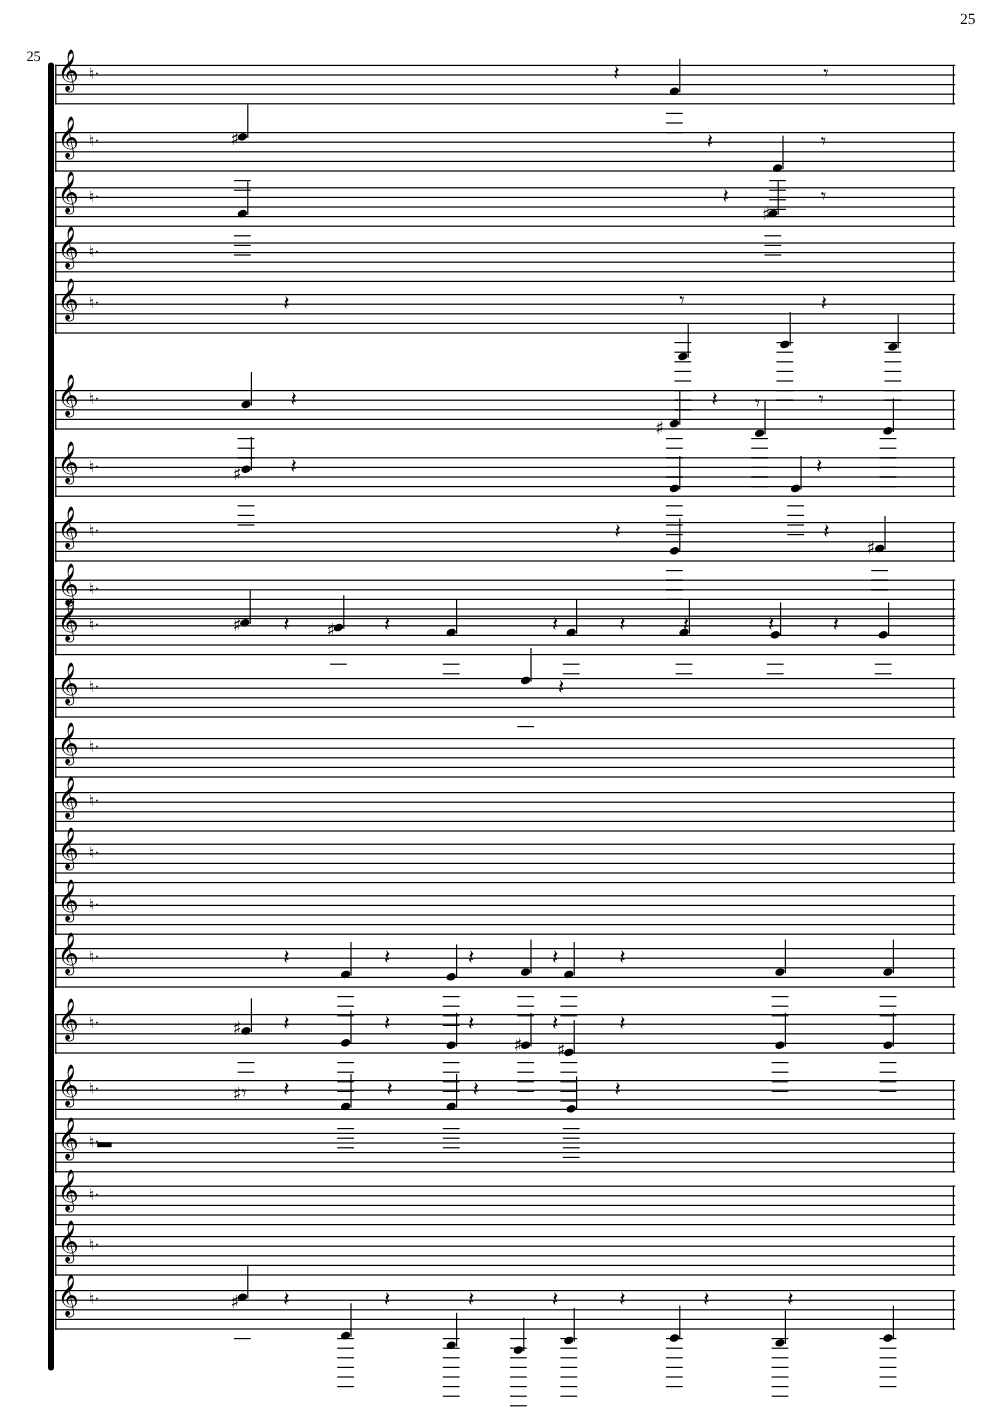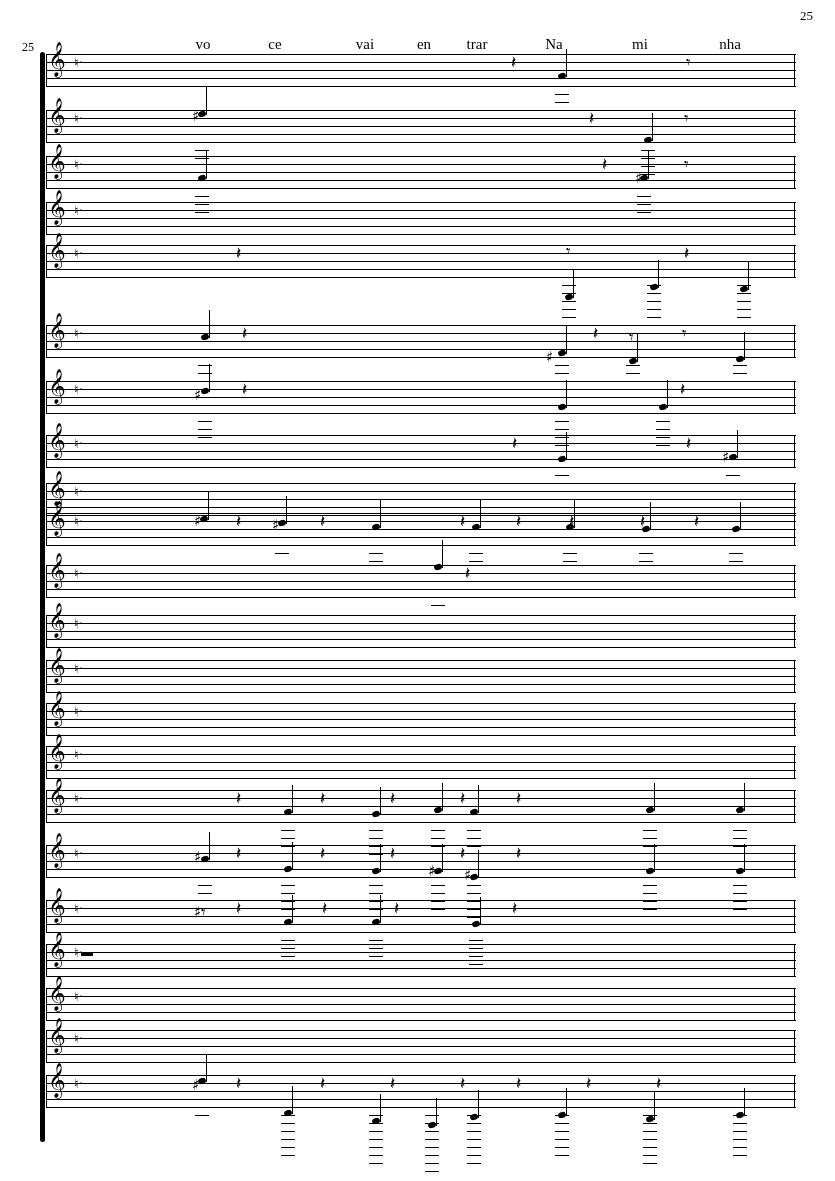--- a/index.html
+++ b/index.html
@@ -133,30 +133,20 @@
 </style>
 </head>
 <body>
 
 <div id="page">
 
   <div class="page-number" id="page-number-top-right">25</div>
 
   <div class="page-number" id="page-number-measure">25</div>
 
-  <div class="lyrics-row">
-    <div class="lyric" style="left:203px">vo</div>
-    <div class="lyric" style="left:275px">ce</div>
-    <div class="lyric" style="left:365px">vai</div>
-    <div class="lyric" style="left:424px">en</div>
-    <div class="lyric" style="left:477px">trar</div>
-    <div class="lyric" style="left:554px">Na</div>
-    <div class="lyric" style="left:640px">mi</div>
-    <div class="lyric" style="left:730px">nha</div>
-  </div>
 
   <div class="system-brace"></div>
 
   <div class="system" id="system">
       <div class="staff" style="top:54px;">
         <div class="line l0"></div>
         <div class="line l1"></div>
         <div class="line l2"></div>
         <div class="line l3"></div>
         <div class="line l4"></div>

